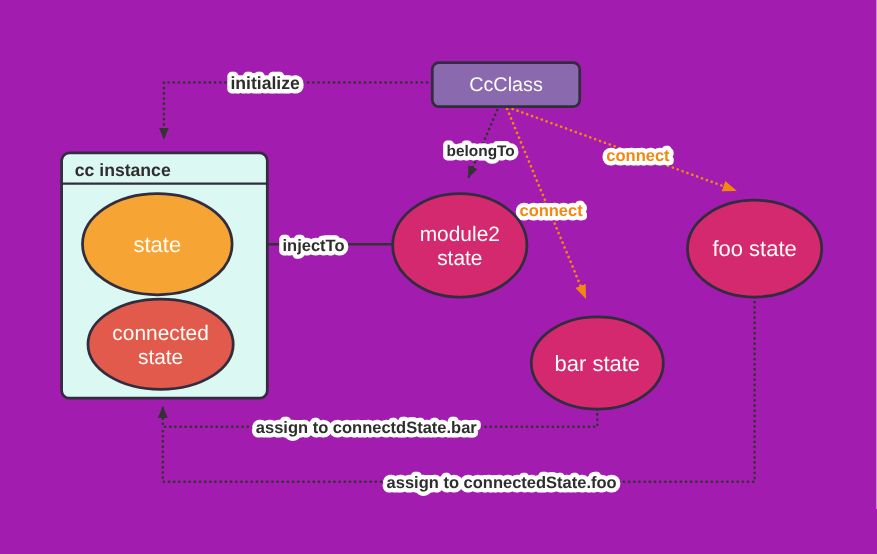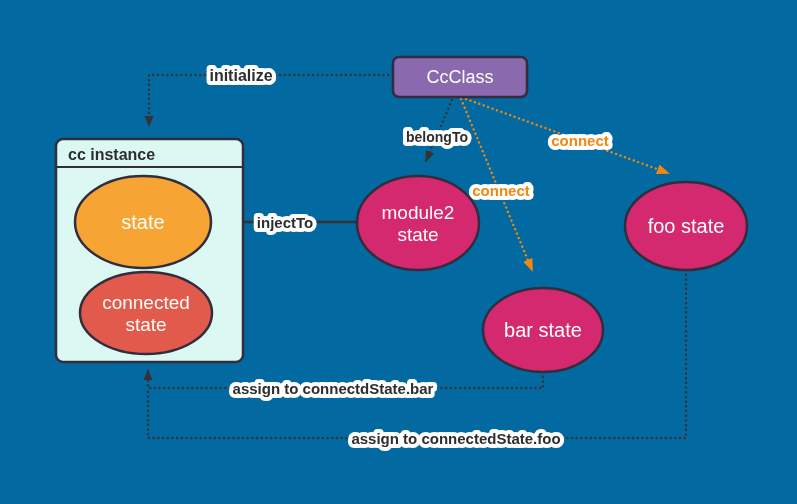--- a/index.html
+++ b/index.html
@@ -4,21 +4,21 @@
 <style>
   html, body {
     margin: 0;
     padding: 0;
     background: #ffffff;
   }
   .stage {
     position: relative;
     width: 797px;
     height: 504px;
-    background: #0369a1;
+    background: #a21caf;
     overflow: hidden;
     font-family: "Liberation Sans", sans-serif;
   }
   svg { display: block; }
 
   
   .shape { stroke-width: 2.5px; }
 
   
   .dotted {

